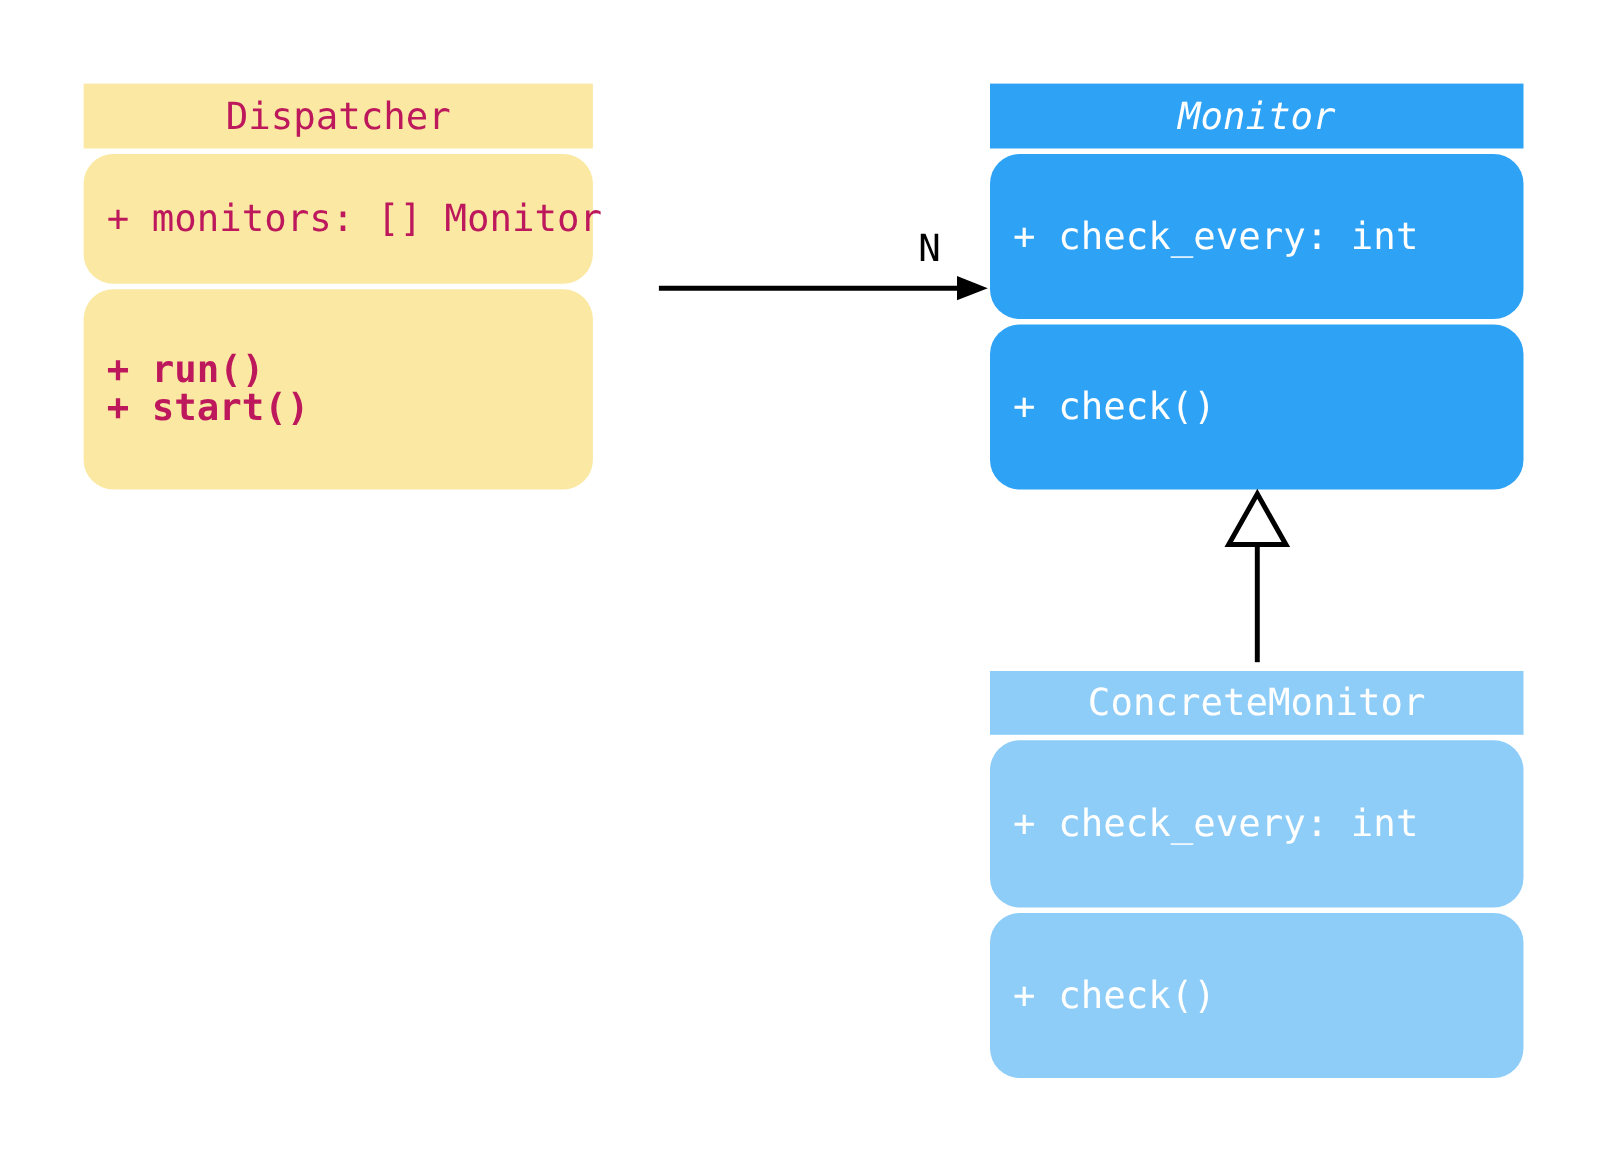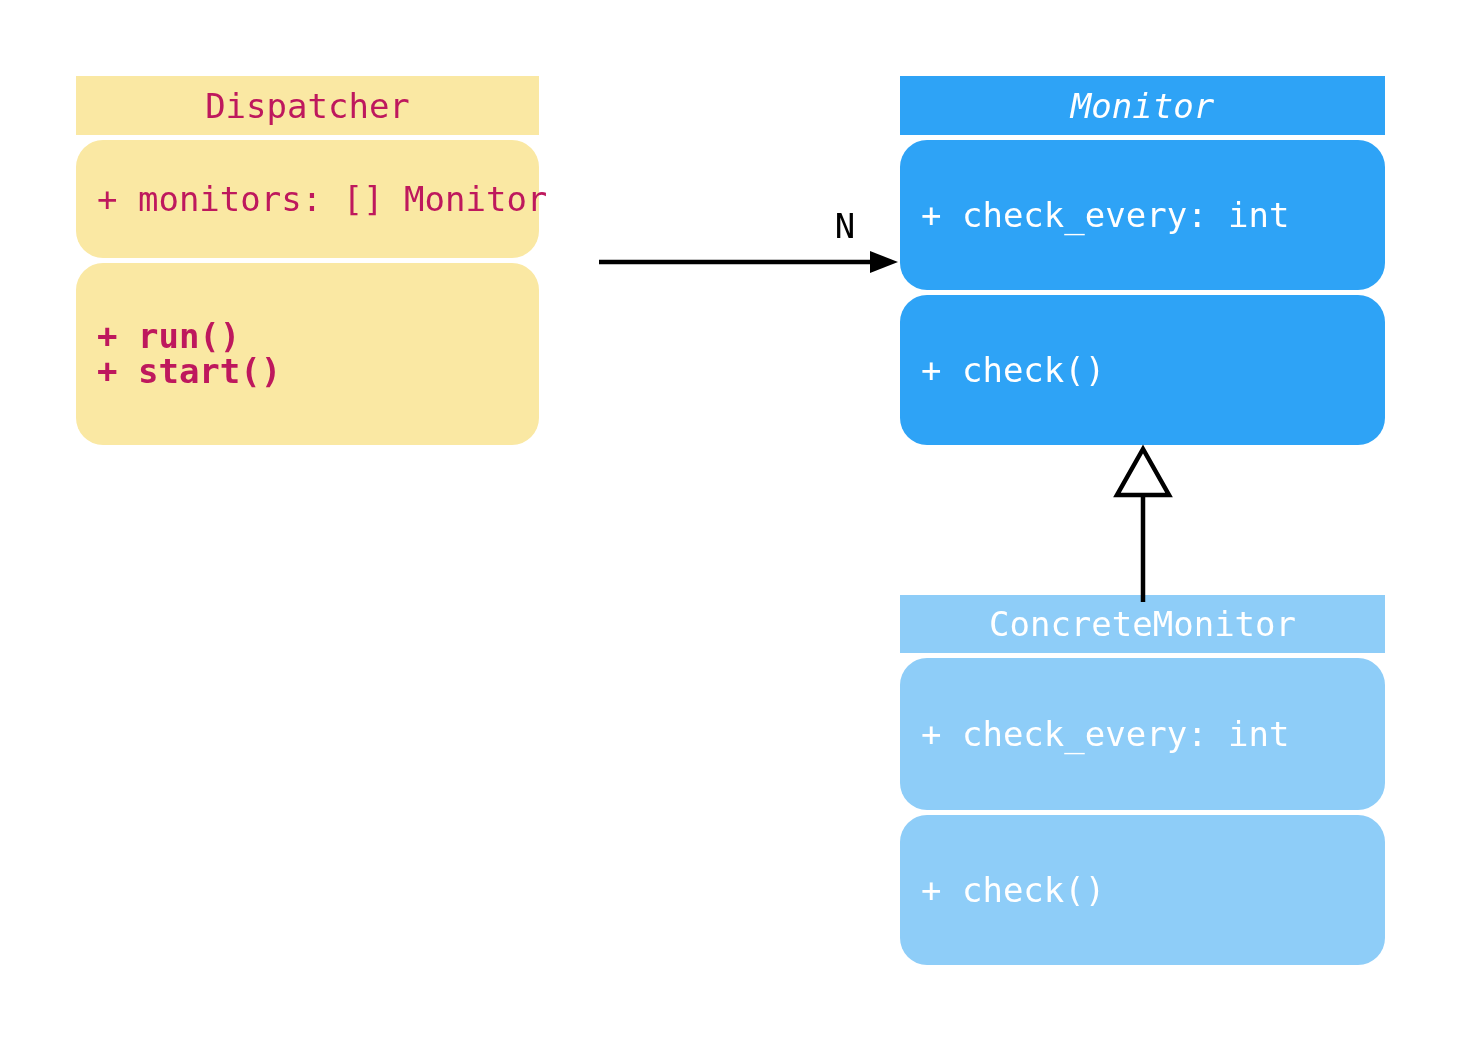--- a/index.html
+++ b/index.html
@@ -48,21 +48,21 @@
   .c-dispatcher .methods-cmp { height: 182px; font-weight: bold; }
 
   
   .c-monitor { left: 900px; top: 76px; width: 485px; color: #FFFFFF; }
   .c-monitor .cmp { background: #2EA3F6; }
   .c-monitor .title-cmp   { height: 59px; font-style: italic; }
   .c-monitor .attrs-cmp   { height: 150px; }
   .c-monitor .methods-cmp { height: 150px; }
 
   
-  .c-concrete { left: 900px; top: 595px; width: 485px; color: #FFFFFF; }
+  .c-concrete { left: 900px; top: 610px; width: 485px; color: #FFFFFF; }
   .c-concrete .cmp { background: #8ECDF8; }
   .c-concrete .title-cmp   { height: 58px; }
   .c-concrete .attrs-cmp   { height: 152px; }
   .c-concrete .methods-cmp { height: 150px; }
 
   
   .edges {
     position: absolute;
     left: 0; top: 0;
     width: 1463px;

